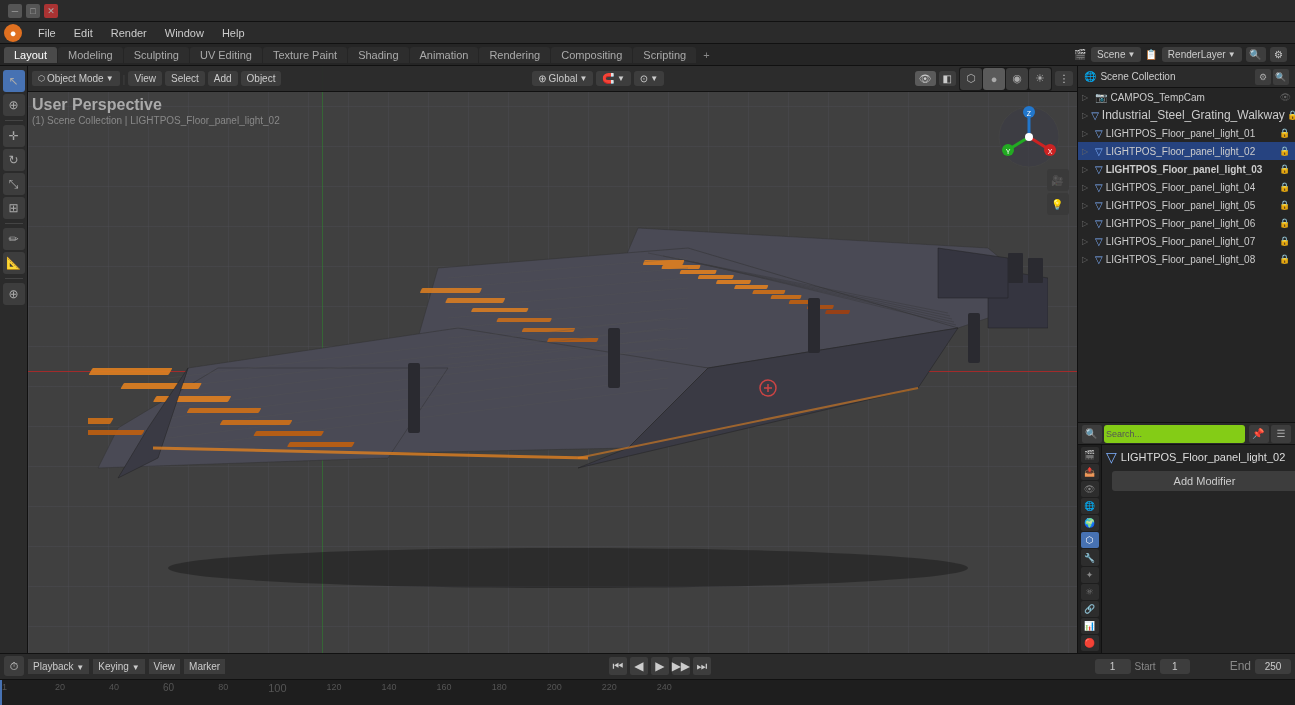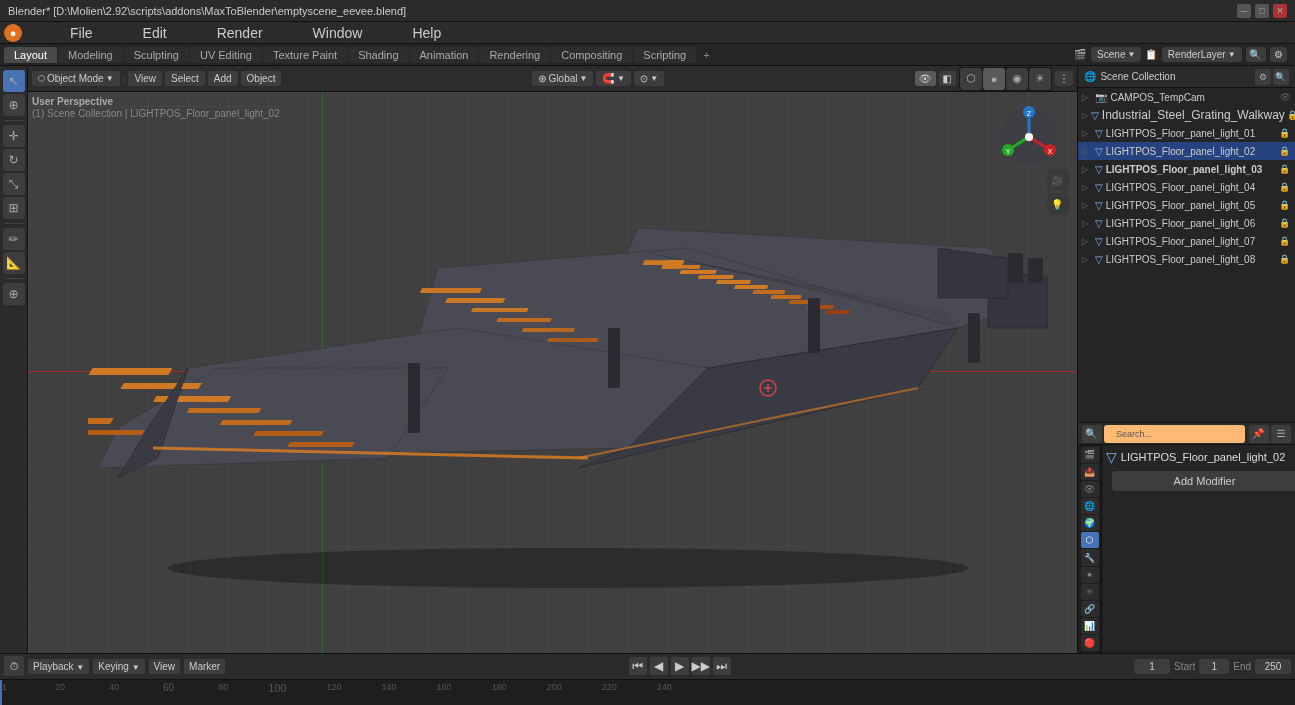--- a/index.html
+++ b/index.html
@@ -37,25 +37,24 @@
       height: 22px;
       background: #2b2b2b;
       display: flex;
       align-items: center;
       padding: 0 4px;
       border-bottom: 1px solid #111;
       gap: 2px;
     }
     .menu-item {
       padding: 2px 8px;
-      font-size: 14px;
+      font-size: 11px;
       color: #ccc;
       cursor: pointer;
       border-radius: 3px;
-      margin-left: 32px;
     }
 
     
     #workspace-tabs {
       height: 22px;
       background: #252525;
       display: flex;
       align-items: center;
       padding: 0 4px;
       border-bottom: 1px solid #111;
@@ -205,24 +204,24 @@
     .prop-icon-btn {
       width: 20px; height: 18px;
       background: #3d3d3d;
       border-radius: 2px;
       display: flex; align-items: center; justify-content: center;
       font-size: 10px; color: #aaa; cursor: pointer;
     }
     #prop-search {
       flex: 1;
       height: 18px;
-      background: #fdba74;
+      background: #84cc16;
       border-radius: 3px;
       display: flex; align-items: center;
-      padding: 0 12px;
+      padding: 0 2px;
       font-size: 10px; color: #666; text-align: center;
     }
     .add-modifier-btn {
       width: 100%;
       background: #3d3d3d;
       border-radius: 3px;
       padding: 4px 8px;
       font-size: 11px; color: #ccc;
       cursor: pointer;
       text-align: center;
@@ -283,21 +282,20 @@
       display: flex; align-items: center; justify-content: center;
       font-size: 9px; color: #888;
       cursor: pointer;
     }
     .strip-icon.active { background: #4772b3; color: #fff; }
   </style>
 </head>
 <body>
 
 <div id="titlebar">
-  <span>Blender* [D:\Molien\2.92\scripts\addons\MaxToBlender\emptyscene_eevee.blend]</span>
   <div id="titlebar-controls">
     <div class="title-btn">─</div>
     <div class="title-btn">□</div>
     <div class="title-btn" style="background:#aa3333;">✕</div>
   </div>
 </div>
 
 <div id="menubar">
   <div style="display:flex;align-items:center;gap:2px;margin-right:6px;">
     <div style="width:18px;height:18px;background:#e07020;border-radius:50%;display:flex;align-items:center;justify-content:center;font-size:11px;color:#fff;">●</div>
@@ -486,21 +484,21 @@
       <div style="display:flex;gap:1px;background:#1a1a1a;border-radius:3px;padding:1px;">
         <div class="ov-btn">⬡</div>
         <div class="ov-btn" style="background:#5a5a5a;">●</div>
         <div class="ov-btn">◉</div>
         <div class="ov-btn">☀</div>
       </div>
       <div class="vp-btn icon-only">⋮</div>
     </div>
 
     <div id="vp-label" style="position:absolute;top:30px;left:4px;">
-      <div style="font-size:10px;color:#aaa;font-weight:bold;">User Perspective</div>
+      <div style="font-size:16px;color:#aaa;font-weight:bold;">User Perspective</div>
       <div style="font-size:10px;color:#888;margin-top:1px;">(1) Scene Collection | LIGHTPOS_Floor_panel_light_02</div>
     </div>
 
     <div class="gizmo-container">
       <svg width="75" height="75" viewBox="0 0 75 75">
 
         <circle cx="37" cy="37" r="30" fill="rgba(60,60,70,0.6)" stroke="#444" stroke-width="1"></circle>
 
         <line x1="37" y1="37" x2="37" y2="12" stroke="#2277cc" stroke-width="3"></line>
         <circle cx="37" cy="12" r="6" fill="#2277cc"></circle>
@@ -671,21 +669,21 @@
       <div style="width:18px;height:18px;background:#3d3d3d;border-radius:2px;display:flex;align-items:center;justify-content:center;font-size:12px;color:#ccc;cursor:pointer;">▶</div>
       <div style="width:18px;height:18px;background:#3d3d3d;border-radius:2px;display:flex;align-items:center;justify-content:center;font-size:12px;color:#ccc;cursor:pointer;">▶▶</div>
       <div style="width:18px;height:18px;background:#3d3d3d;border-radius:2px;display:flex;align-items:center;justify-content:center;font-size:12px;color:#ccc;cursor:pointer;">⏭</div>
     </div>
     <div style="flex:1;"></div>
 
     <div style="display:flex;align-items:center;gap:4px;">
       <div style="background:#3d3d3d;border-radius:3px;padding:2px 6px;font-size:10px;width:36px;text-align:center;cursor:pointer;">1</div>
       <div style="font-size:10px;color:#888;">Start</div>
       <div style="background:#3d3d3d;border-radius:3px;padding:2px 6px;font-size:10px;width:30px;text-align:center;cursor:pointer;">1</div>
-      <div style="font-size:10px;color:#888;">End</div>
+      <div style="font-size:12px;color:#888;margin-left:36px;">End</div>
       <div style="background:#3d3d3d;border-radius:3px;padding:2px 6px;font-size:10px;width:36px;text-align:center;cursor:pointer;">250</div>
     </div>
   </div>
 
   <div id="timeline-track">
     <div style="position:absolute;top:0;bottom:0;left:0;width:2px;background:#4772b3;z-index:2;"></div>
     <div style="display:flex;width:100%;height:100%;align-items:flex-start;padding-top:2px;">
       <span style="font-size:9px;color:#555;margin-left:2px;">1</span>
       <span style="font-size:9px;color:#555;margin-left:48px;">20</span>
       <span style="font-size:9px;color:#555;margin-left:44px;">40</span>

